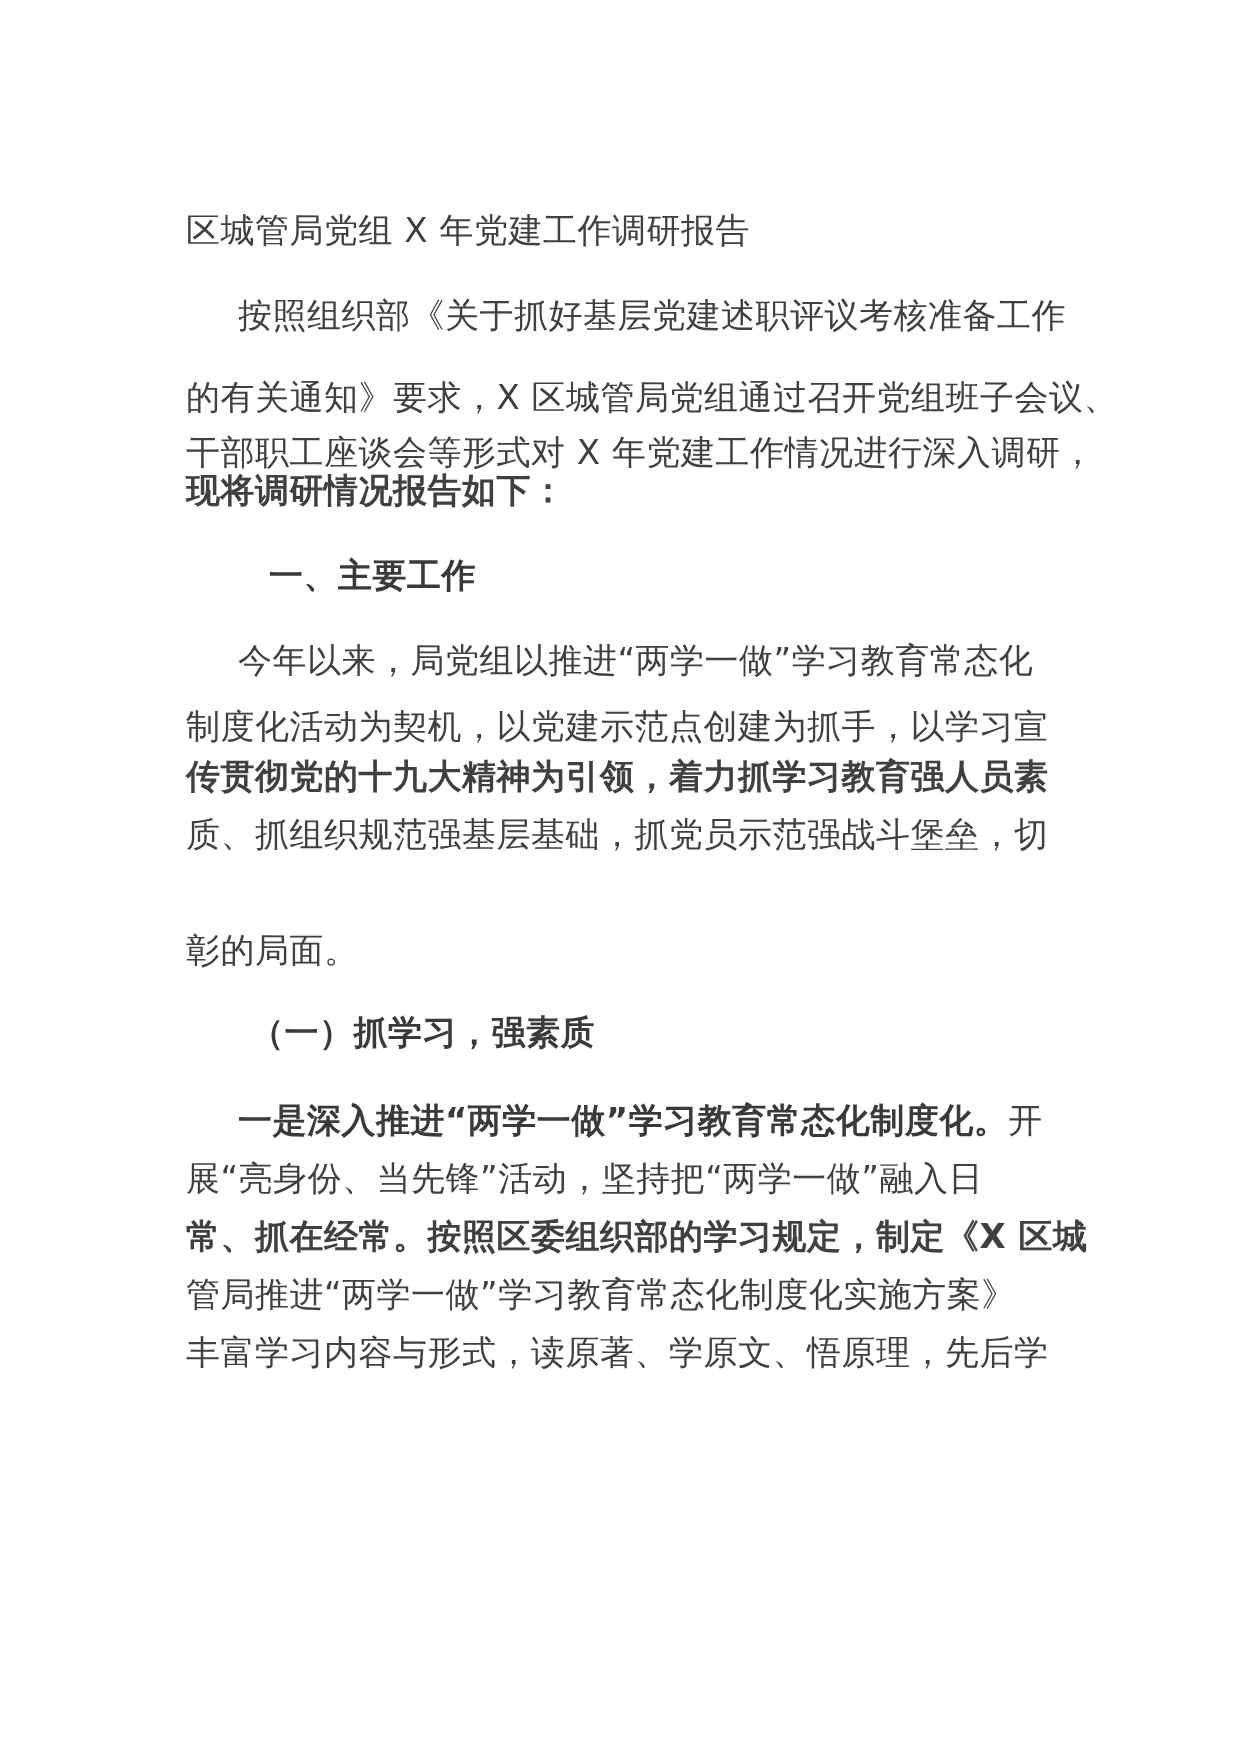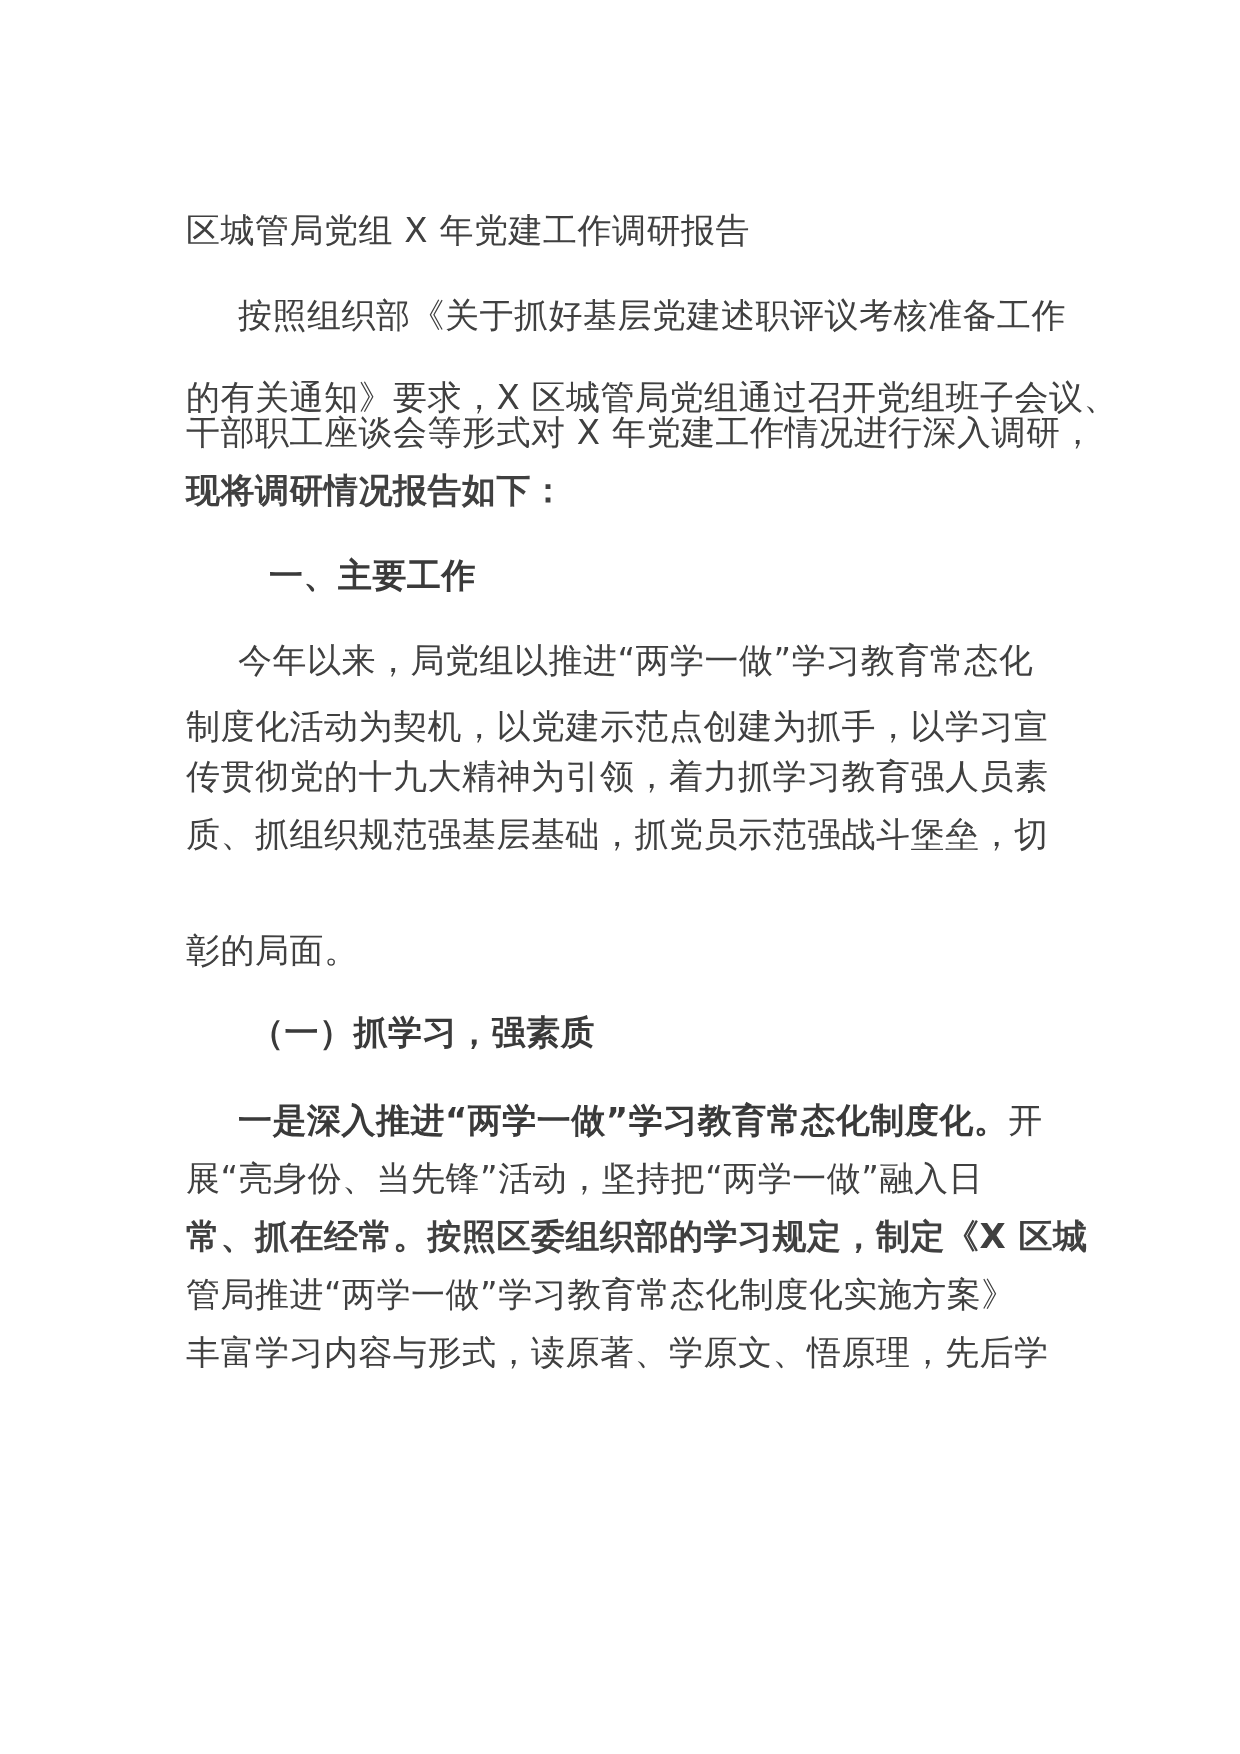--- a/index.html
+++ b/index.html
@@ -20,28 +20,28 @@
   </style>
 </head>
 <body>
 
 <div class="page">
 
   <div class="line" style="top:210px;">区城管局党组 X 年党建工作调研报告</div>
 
   <div class="line indent" style="top:295px;">按照组织部《关于抓好基层党建述职评议考核准备工作</div>
   <div class="line" style="top:353px;margin-top:24px;">的有关通知》要求，X 区城管局党组通过召开党组班子会议、</div>
-  <div class="line" style="top:412px;">干部职工座谈会等形式对 X 年党建工作情况进行深入调研，</div>
+  <div class="line" style="top:432px;">干部职工座谈会等形式对 X 年党建工作情况进行深入调研，</div>
   <div class="line" style="top:470px;font-weight:bold;">现将调研情况报告如下：</div>
 
   <div class="line indent bold" style="top:555px;margin-left:31px;">一、主要工作</div>
 
   <div class="line indent" style="top:640px;">今年以来，局党组以推进“两学一做”学习教育常态化</div>
   <div class="line" style="top:698px;margin-top:8px;">制度化活动为契机，以党建示范点创建为抓手，以学习宣</div>
-  <div class="line" style="top:756px;">传贯彻党的十九大精神为引领，着力抓学习教育强人员素</div>
+  <div class="line" style="top:756px;font-weight:bold;">传贯彻党的十九大精神为引领，着力抓学习教育强人员素</div>
   <div class="line" style="top:814px;">质、抓组织规范强基层基础，抓党员示范强战斗堡垒，切</div>
   <div class="line" style="top:930px;">彰的局面。</div>
 
   <div class="line indent2 bold" style="top:1015px;font-family:Liberation Mono, monospace;">（一）抓学习，强素质</div>
 
   <div class="line indent" style="top:1100px;">
     <span class="bold">一是深入推进“两学一做”学习教育常态化制度化。</span><span>开</span>
   </div>
   <div class="line" style="top:1158px;">展“亮身份、当先锋”活动，坚持把“两学一做”融入日</div>
   <div class="line" style="top:1216px;font-weight:bold;">常、抓在经常。按照区委组织部的学习规定，制定《X 区城</div>

